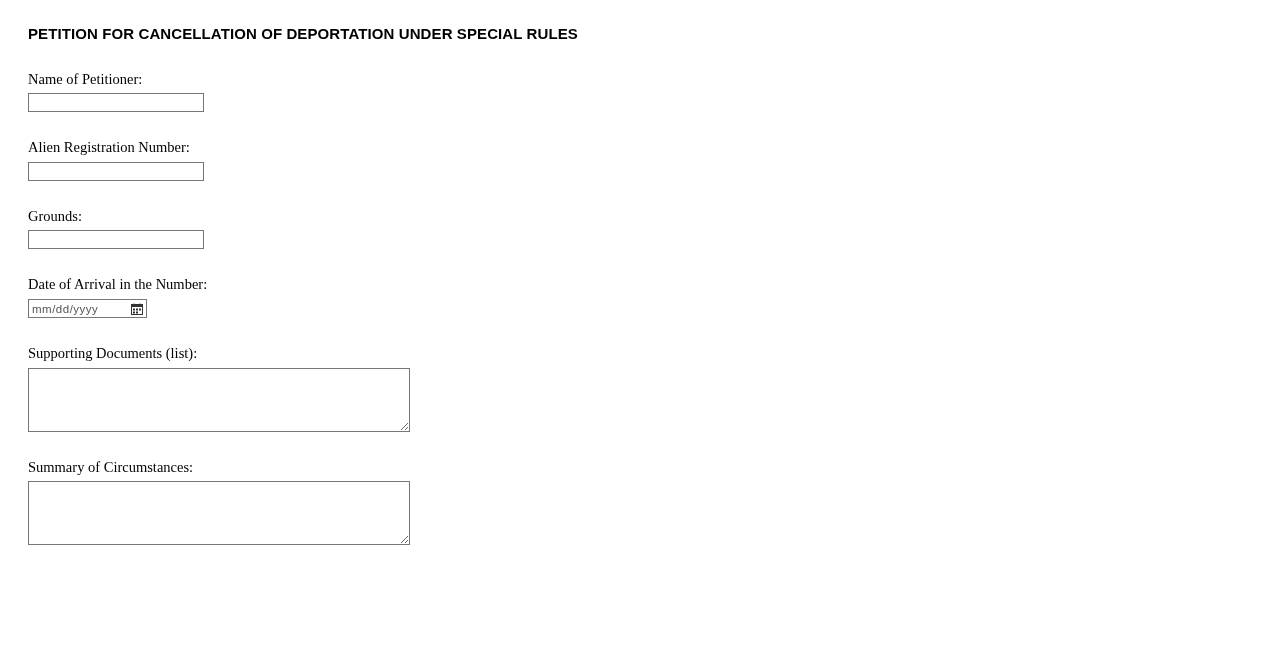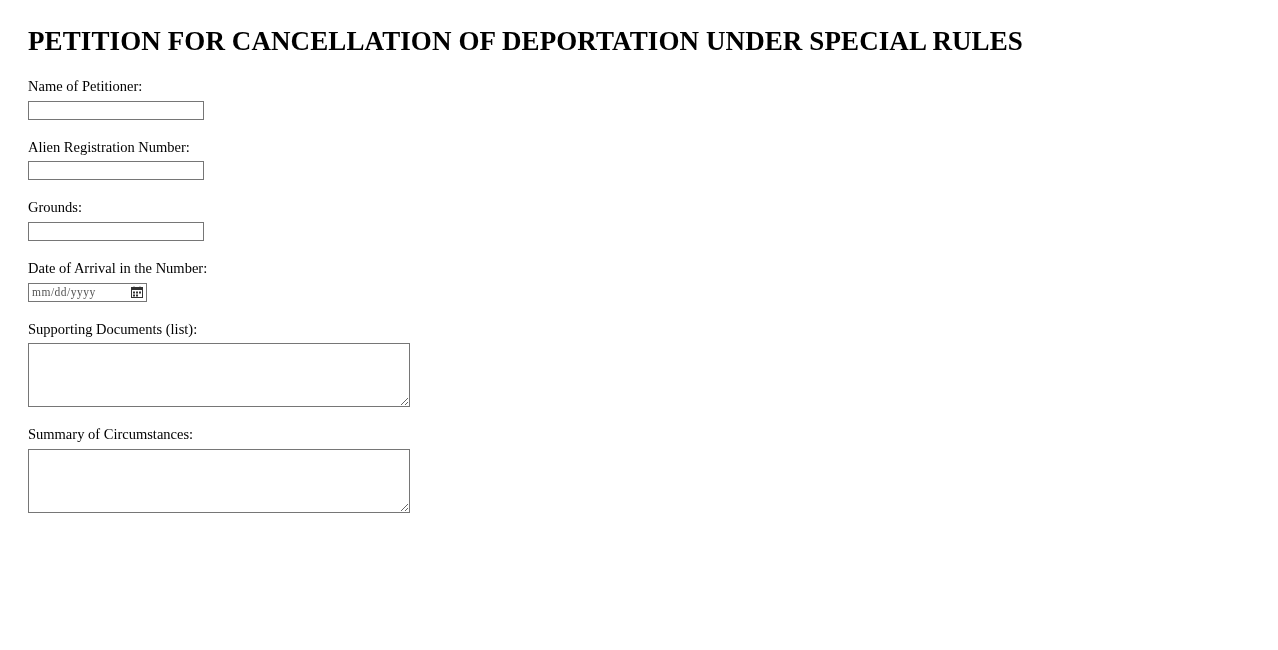--- a/index.html
+++ b/index.html
@@ -12,30 +12,30 @@
     height: 650px;
     overflow: hidden;
     font-family: "Liberation Serif", "DejaVu Serif", serif;
     color: #000000;
   }
   .page {
     padding: 24px 28px 0 28px;
     box-sizing: border-box;
   }
   h1.form-title {
-    font-family: Liberation Serif, serif;
-    font-size: 27px;
+    font-family: Liberation Sans, sans-serif;
+    font-size: 15px;
     font-weight: bold;
     margin: 0 0 0 0;
     padding: 0;
     letter-spacing: 0.1px;
     line-height: 1.3;
   }
   .field-block {
-    margin-top: 18px;
+    margin-top: 26px;
   }
   .field-label {
     display: block;
     font-size: 14.5px;
     line-height: 1.35;
     margin-bottom: 4px;
   }
   input.text-input {
     display: block;
     width: 170px;
@@ -65,21 +65,21 @@
     display: inline-flex;
     align-items: center;
     border: 1px solid #767676;
     background: #ffffff;
     width: 112px;
     height: 17px;
     padding: 0 2px 0 3px;
     box-sizing: content-box;
   }
   .date-text {
-    font-family: Liberation Serif, serif;
+    font-family: Liberation Sans, sans-serif;
     font-size: 11.5px;
     color: #555555;
     letter-spacing: 0.5px;
     flex: 1;
   }
   .cal-icon {
     width: 12px;
     height: 12px;
     position: relative;
     flex: none;

